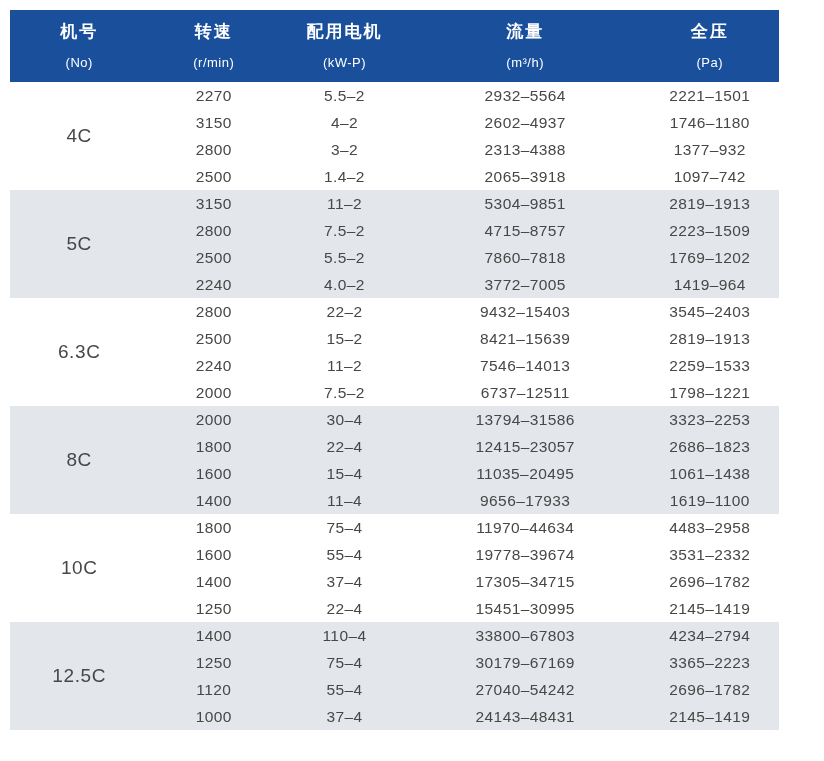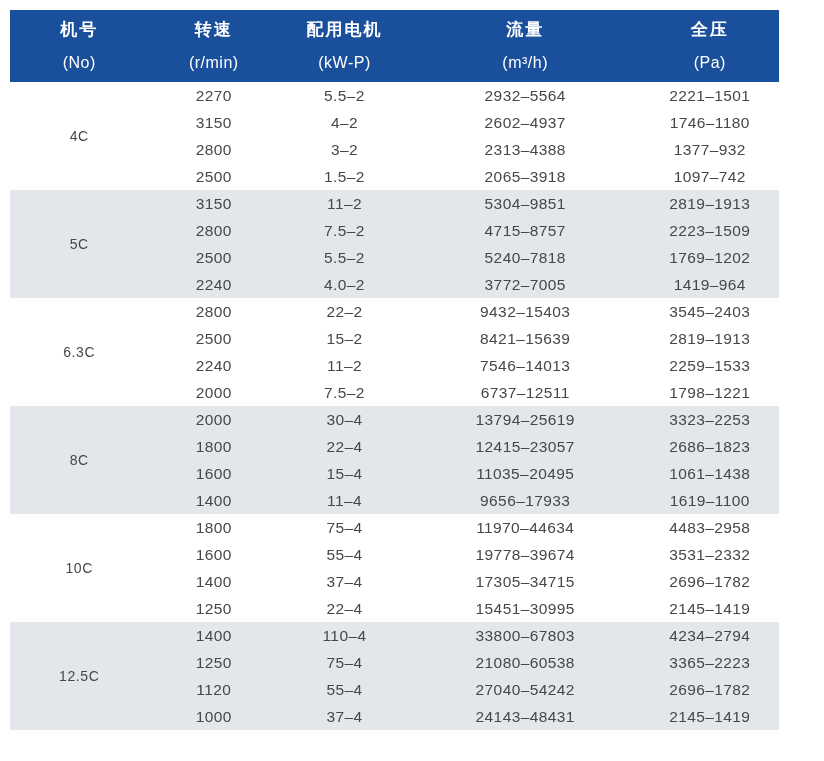--- a/index.html
+++ b/index.html
@@ -33,39 +33,39 @@
     padding: 0;
     font-weight: normal;
   }
   .h-title {
     font-size: 17px;
     font-weight: bold;
     letter-spacing: 2px;
     line-height: 1.2;
   }
   .h-unit {
-    font-size: 16px;
+    font-size: 13px;
     margin-top: 13px;
     letter-spacing: 0.5px;
   }
   tbody td {
     height: 27px;
     padding: 0;
     text-align: center;
     vertical-align: middle;
     font-size: 15.5px;
     color: var(--text, #474747);
     letter-spacing: 0.4px;
     background: var(--row-bg, #ffffff);
   }
   tbody tr.band td {
     background: var(--band-bg, #e3e6ea);
   }
   td.no-cell {
-    font-size: 14px;
+    font-size: 19px;
     letter-spacing: 0.6px;
   }
 </style>
 </head>
 <body>
 
 <div class="page">
   <table class="spec">
     <colgroup>
       <col style="width:18%">
@@ -113,41 +113,41 @@
           <td>1746–1180</td>
         </tr>
         <tr class="plain">
           <td>2800</td>
           <td>3–2</td>
           <td>2313–4388</td>
           <td>1377–932</td>
         </tr>
         <tr class="plain">
           <td>2500</td>
-          <td>1.5–2</td>
+          <td>1.4–2</td>
           <td>2065–3918</td>
           <td>1097–742</td>
         </tr>
         <tr class="band">
           <td rowspan="4" class="no-cell">5C</td>
           <td>3150</td>
           <td>11–2</td>
           <td>5304–9851</td>
           <td>2819–1913</td>
         </tr>
         <tr class="band">
           <td>2800</td>
           <td>7.5–2</td>
           <td>4715–8757</td>
           <td>2223–1509</td>
         </tr>
         <tr class="band">
           <td>2500</td>
           <td>5.5–2</td>
-          <td>5240–7818</td>
+          <td>7860–7818</td>
           <td>1769–1202</td>
         </tr>
         <tr class="band">
           <td>2240</td>
           <td>4.0–2</td>
           <td>3772–7005</td>
           <td>1419–964</td>
         </tr>
         <tr class="plain">
           <td rowspan="4" class="no-cell">6.3C</td>
@@ -171,21 +171,21 @@
         <tr class="plain">
           <td>2000</td>
           <td>7.5–2</td>
           <td>6737–12511</td>
           <td>1798–1221</td>
         </tr>
         <tr class="band">
           <td rowspan="4" class="no-cell">8C</td>
           <td>2000</td>
           <td>30–4</td>
-          <td>13794–25619</td>
+          <td>13794–31586</td>
           <td>3323–2253</td>
         </tr>
         <tr class="band">
           <td>1800</td>
           <td>22–4</td>
           <td>12415–23057</td>
           <td>2686–1823</td>
         </tr>
         <tr class="band">
           <td>1600</td>
@@ -227,21 +227,21 @@
         <tr class="band">
           <td rowspan="4" class="no-cell">12.5C</td>
           <td>1400</td>
           <td>110–4</td>
           <td>33800–67803</td>
           <td>4234–2794</td>
         </tr>
         <tr class="band">
           <td>1250</td>
           <td>75–4</td>
-          <td>21080–60538</td>
+          <td>30179–67169</td>
           <td>3365–2223</td>
         </tr>
         <tr class="band">
           <td>1120</td>
           <td>55–4</td>
           <td>27040–54242</td>
           <td>2696–1782</td>
         </tr>
         <tr class="band">
           <td>1000</td>

